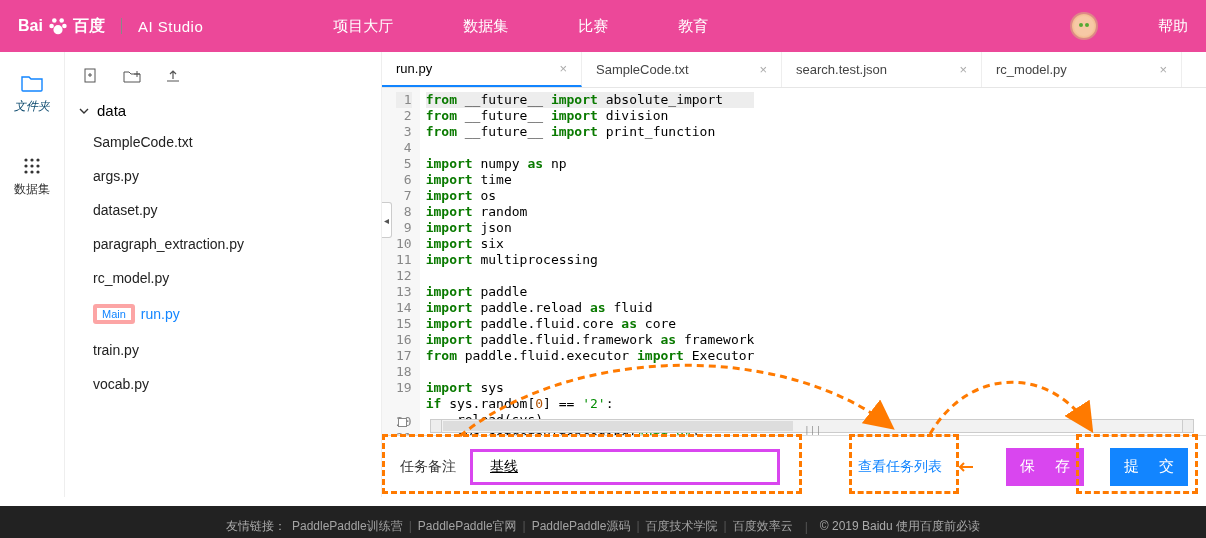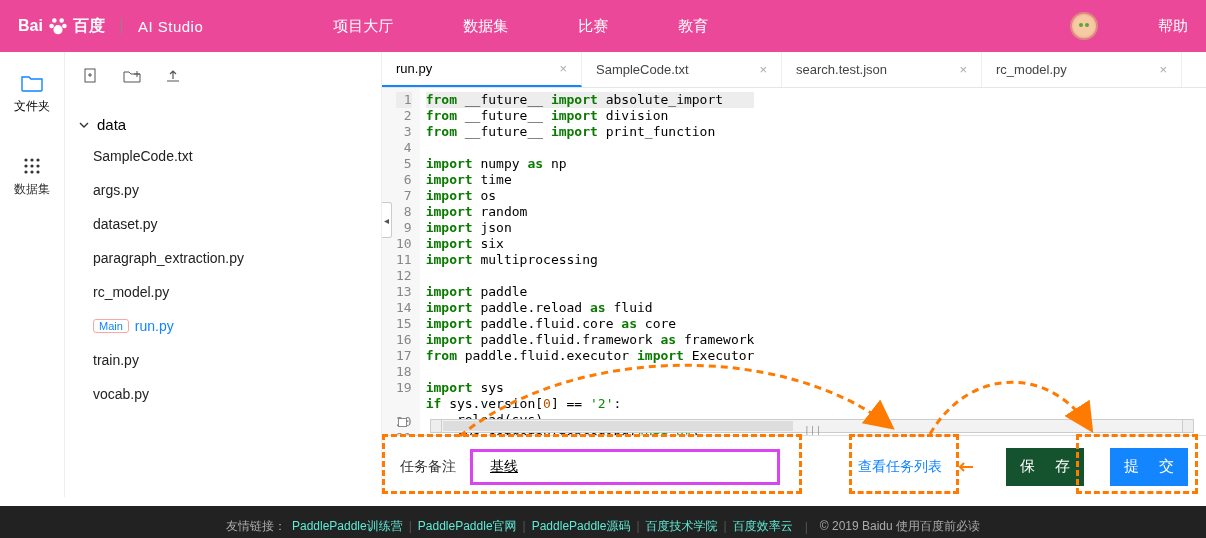--- a/index.html
+++ b/index.html
@@ -14,31 +14,31 @@
   .nav span { font-size:15px; cursor:pointer; }
   .spacer { flex:1; }
   .avatar { width:28px; height:28px; border-radius:50%; background:radial-gradient(circle,#f7c9a5 55%,#e8a060 100%); border:2px solid #d88; margin-right:60px; position:relative; }
   .avatar::before, .avatar::after { content:""; position:absolute; width:4px; height:4px; background:#5a3; border-radius:50%; top:9px; }
   .avatar::before{left:7px} .avatar::after{right:7px}
   .help { font-size:15px; }
 
   .main { display:flex; height:445px; }
   .leftcol { width:65px; border-right:1px solid #eee; display:flex; flex-direction:column; align-items:center; padding-top:22px; gap:40px; }
   .leftcol .tabitem { text-align:center; font-size:12px; color:#333; cursor:pointer; }
-  .leftcol .tabitem.active { color:#000000; }
+  .leftcol .tabitem.active { color:#0c4a6e;font-style:italic; }
   .leftcol .tabitem svg { display:block; margin:0 auto 6px; }
 
   .filepanel { width:316px; padding:12px 0 0 0; }
   .file-toolbar { display:flex; gap:24px; padding:4px 10px 12px 18px; }
   .file-toolbar svg, .file-toolbar span { cursor:pointer; }
   .filetree { padding:0 10px; }
-  .folder-row { display:flex; align-items:center; gap:8px; font-size:15px; padding:6px 4px; cursor:pointer;margin-top:14px; }
+  .folder-row { display:flex; align-items:center; gap:8px; font-size:15px; padding:6px 4px; cursor:pointer; }
   .file-row { font-size:14px; padding:9px 4px 9px 18px; color:#222; cursor:pointer; display:flex; align-items:center; gap:6px;}
   .file-row.active { color:#1285ff; }
-  .badge-main { border:1px solid #fca5a5; color:#1285ff; font-size:11px; padding:0 5px; border-radius:3px; }
+  .badge-main { border:4px solid #fca5a5; color:#1285ff; font-size:11px; padding:0 5px; border-radius:3px; }
 
   .editor { flex:1; display:flex; flex-direction:column; border-left:1px solid #eee; position:relative; min-width:0; }
   .tabs { display:flex; height:36px; border-bottom:1px solid #e6e6e6; }
   .tab { flex:1; display:flex; align-items:center; justify-content:space-between; padding:0 14px; font-size:13px; border-right:1px solid #eee; cursor:pointer; color:#444; max-width:200px; }
   .tab.active { border-bottom:2px solid #1285ff; color:#000; }
   .tab .x { color:#aaa; font-size:13px; }
   .code-area { flex:1; display:flex; font-family:"Consolas","Monaco",monospace; font-size:13px; line-height:16px; overflow:hidden; position:relative; }
   .gutter { background:#f7f7f7; color:#888; text-align:right; padding:4px 8px 4px 14px; user-select:none; }
   .gutter div { height:16px; }
   .gutter .fold { position:relative;margin-top:18px; }
@@ -56,32 +56,32 @@
   .hscroll .ticks{position:absolute;left:49%;top:3px;font-size:8px;color:#888;letter-spacing:1px;}
 
   .collapse-btn{position:absolute;left:0;top:150px;width:10px;height:36px;border:1px solid #ccc;border-left:none;background:#fff;display:flex;align-items:center;justify-content:center;font-size:10px;color:#555;cursor:pointer;border-radius:0 3px 3px 0;z-index:3;}
 
   .bottombar { height:62px; border-top:1px solid #ddd; display:flex; align-items:center; padding:0 18px; gap:14px; position:relative;}
   .note-label{font-size:14px;color:#333;}
   .note-input{width:310px;height:36px;border:3px solid #d946ef;padding:0 17px;font-size:14px;text-decoration:underline;}
   .bottombar .spacer{flex:1;}
   .link-tasks{color:#1285ff;font-size:14px;cursor:pointer;margin-right:20px;font-family:Liberation Mono, monospace;}
   .btn{min-width:78px;height:38px;border:none;font-size:15px;cursor:pointer;}
-  .btn-save{background:#14532d;color:#fff;margin-right:12px;letter-spacing:8px;padding-left:8px;text-align:center;}
+  .btn-save{background:#d946ef;color:#fff;margin-right:12px;letter-spacing:8px;padding-left:8px;text-align:center;}
   .btn-submit{background:#1285ff;color:#fff;letter-spacing:8px;padding-left:8px;}
 
   .highlight-box{position:absolute;border:3px dashed #ff7a00;pointer-events:none;z-index:5;}
   .hl-1{left:382px;top:434px;width:420px;height:60px;}
   .hl-2{left:849px;top:434px;width:110px;height:60px;}
   .hl-3{left:1076px;top:434px;width:122px;height:60px;}
 
   .arrow-svg{position:absolute;left:450px;top:336px;width:650px;height:140px;z-index:6;pointer-events:none;}
 
   .footer{height:41px;background:#222;color:#aaa;font-size:12px;display:flex;align-items:center;justify-content:center;gap:6px;width:100%;margin-top:9px;}
-  .footer a{color:#5eead4;cursor:pointer;}
+  .footer a{color:#a3a3a3;cursor:pointer;}
   .foot-div{color:#555;margin:0 6px;}
 </style>
 </head>
 <body>
 
 <div class="topbar">
   <div class="logo-group">
     <span class="logo-baidu">
       Bai<svg class="paw" viewBox="0 0 24 24">
           <circle cx="8" cy="6" r="2.5" fill="#fff"></circle>
@@ -240,21 +240,21 @@
           <div><span class="kw">import</span><span> six</span></div>
           <div><span class="kw">import</span><span> multiprocessing</span></div>
           <div></div>
           <div><span class="kw">import</span><span> paddle</span></div>
           <div><span class="kw">import</span><span> paddle.reload </span><span class="kw">as</span><span> fluid</span></div>
           <div><span class="kw">import</span><span> paddle.fluid.core </span><span class="kw">as</span><span> core</span></div>
           <div><span class="kw">import</span><span> paddle.fluid.framework </span><span class="kw">as</span><span> framework</span></div>
           <div><span class="kw">from</span><span> paddle.fluid.executor </span><span class="kw">import</span><span> Executor</span></div>
           <div></div>
           <div><span class="kw">import</span><span> sys</span></div>
-          <div><span class="kw">if</span><span> sys.version[</span><span class="num">0</span><span>] == </span><span class="str">'2'</span><span>:</span></div>
+          <div><span class="kw">if</span><span> sys.random[</span><span class="num">0</span><span>] == </span><span class="str">'2'</span><span>:</span></div>
           <div><span>    reload(sys)</span></div>
           <div><span>    sys.setdefaultencoding(</span><span class="str">"utf-8"</span><span>)</span></div>
         </div>
       <div class="hscroll">
           <div class="thumb"></div>
           <span class="ticks">|||</span>
         </div>
     </div>
     <div class="bottombar">
       <span class="note-label">任务备注</span>

